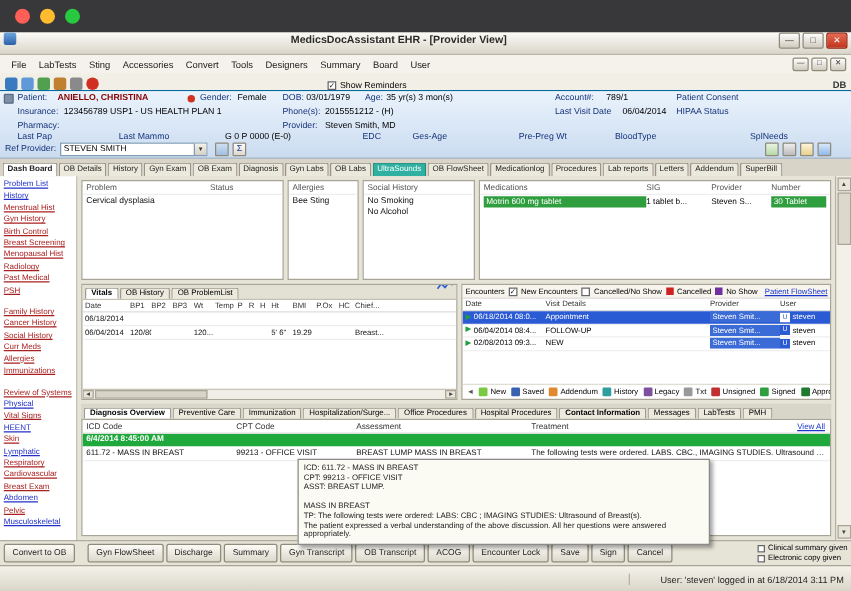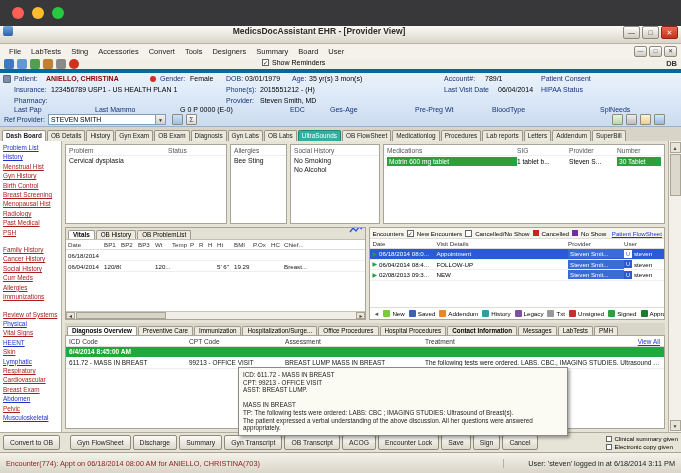--- a/index.html
+++ b/index.html
@@ -17,21 +17,21 @@
   .appicon{width:10px;height:10px;background:linear-gradient(#6ea7e0,#2c5fa8);border-radius:2px;margin-right:4px}
   .ttext{flex:1;text-align:center;font-size:8.5px;font-weight:bold;color:#2b2b2b}
   .wbtn{width:17px;height:13px;border:1px solid #8e8a7c;border-radius:2px;background:linear-gradient(#fefefe,#cfcbbd);font-size:7px;line-height:11px;text-align:center;color:#333;margin-left:2px}
   .wbtn.close{background:linear-gradient(#e66a52,#c3341c);color:#fff;border-color:#96230f}
 
   
   .menubar{height:15px;background:#f4f2ea;display:flex;align-items:center;padding:0 4px;font-size:7.5px;color:#222;flex:0 0 auto}
   .mitem{padding:0 5px;cursor:pointer}
   .mdi{margin-left:auto;display:flex;gap:2px}
   .mdi .wbtn{width:13px;height:11px;font-size:6px;line-height:9px;margin-left:0}
-  .toolbar{height:14px;background:#f1efe6;border-bottom:4px solid #0369a1;display:flex;align-items:flex-start;gap:3px;padding:0 4px;font-size:7px;flex:0 0 auto}
+  .toolbar{height:14px;background:#f1efe6;border-bottom:1px solid #0369a1;display:flex;align-items:flex-end;gap:3px;padding:0 4px;font-size:7px;flex:0 0 auto}
   .tbi{width:10px;height:10px;border-radius:2px}
   .cb{width:7px;height:7px;border:1px solid #666;background:#fff;font-size:6px;line-height:6px;text-align:center;color:#111;flex:0 0 auto}
   .rem{display:flex;align-items:center;gap:3px;margin-left:180px}
   .db{margin-left:auto;font-weight:bold;color:#333;font-size:7.5px}
 
   
   .banner{height:54px;background:linear-gradient(#eaf3fc,#cbdcf0);border-bottom:1px solid #9ab0c8;position:relative;font-size:7px;color:#000;flex:0 0 auto}
   .banner>span{position:absolute;white-space:nowrap}
   .lbl{color:#16337a}
   .pname{font-weight:bold;color:#8b0000}
@@ -573,16 +573,15 @@
         <span>Clinical summary given</span>
       </span>
       <span class="fcrow">
         <span class="cb"></span>
         <span>Electronic copy given</span>
       </span>
     </span>
   </div>
 
   <div class="statusbar">
-    <span class="st-left">Encounter(774): Appt on 06/18/2014 08:00 AM for ANIELLO, CHRISTINA(703)</span>
     <span class="st-right">User: 'steven' logged in at 6/18/2014 3:11 PM</span>
   </div>
 </div>
 
 </body></html>

